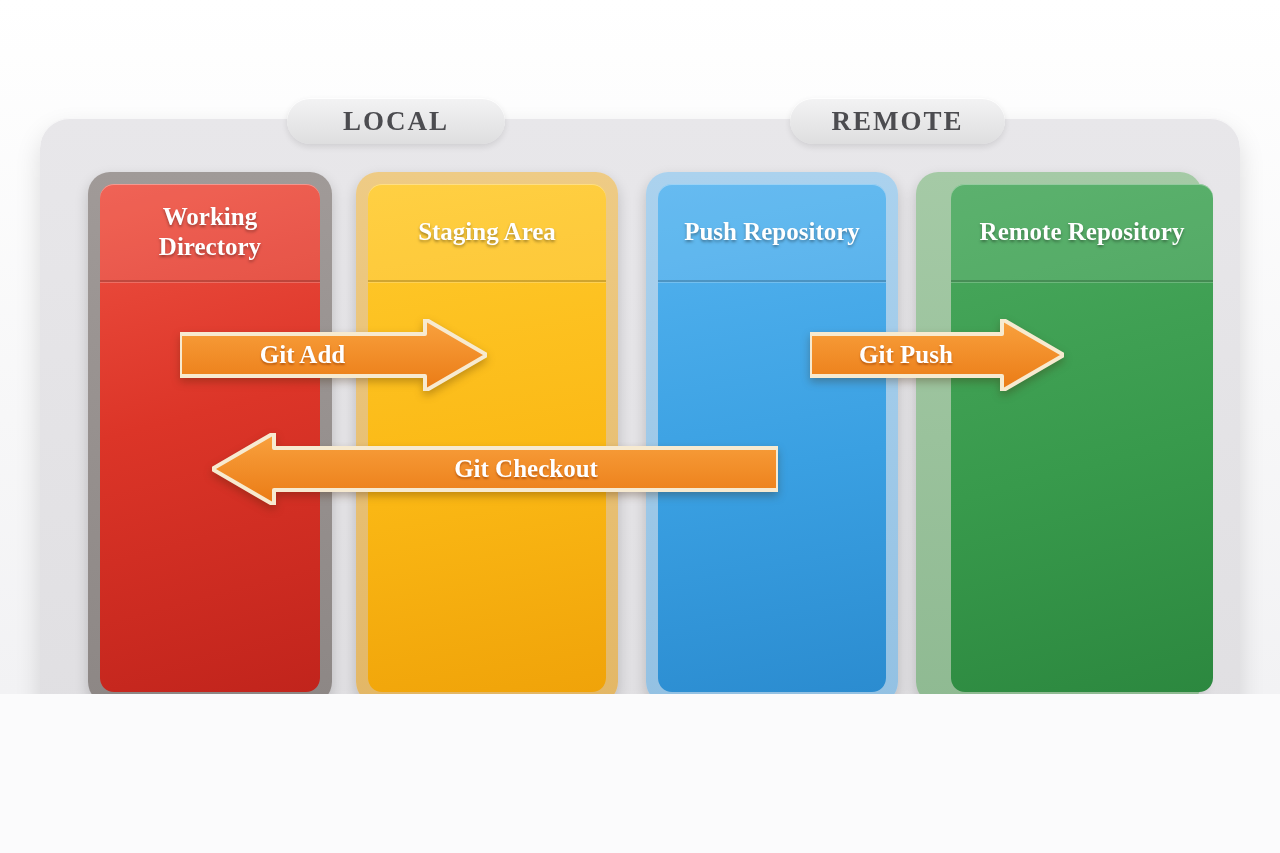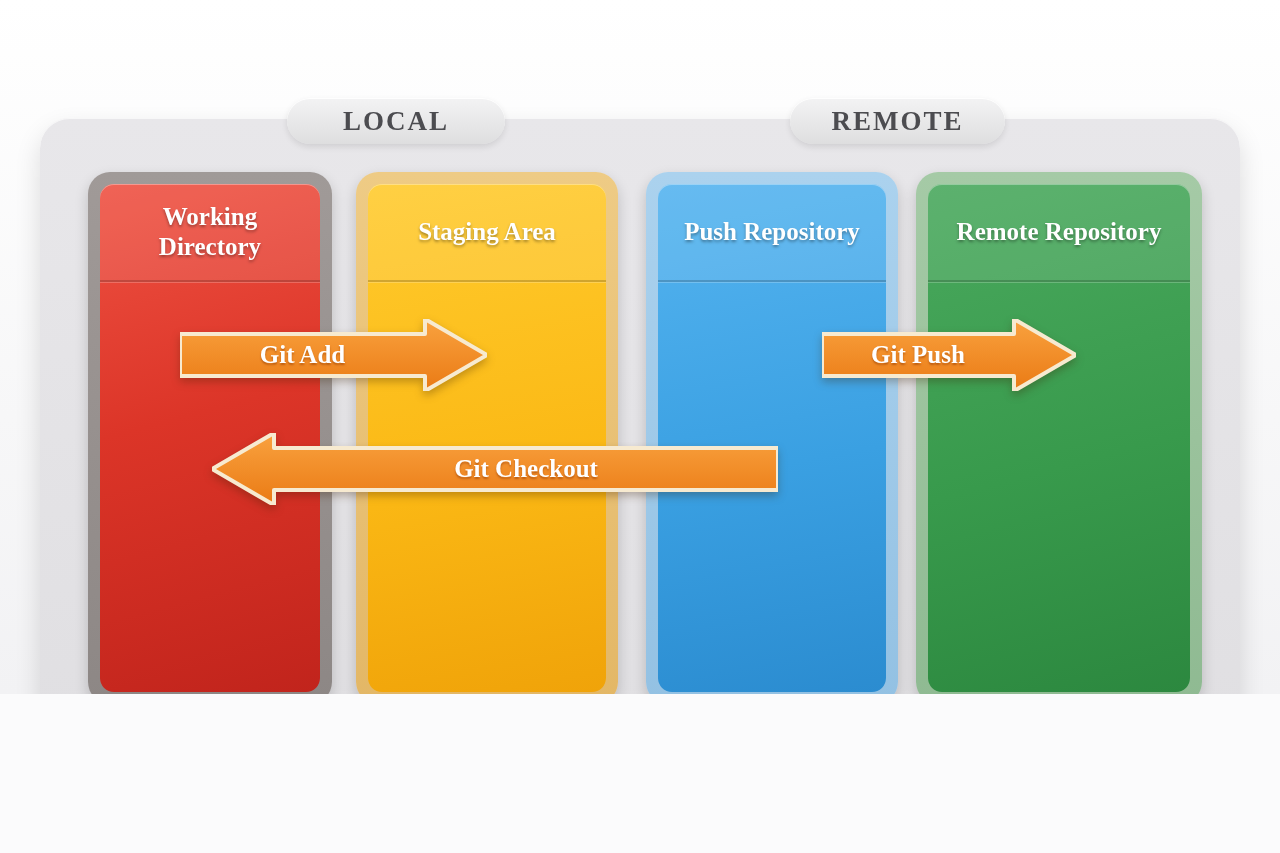--- a/index.html
+++ b/index.html
@@ -96,21 +96,21 @@
   .col-red    { left: 88px;  width: 244px; background: linear-gradient(180deg,#a09a98 0%,#8d8785 100%); }
   .col-red    .col-inner { background: linear-gradient(165deg,#ef5243 0%,#dc3528 45%,#c1241c 100%); }
 
   .col-yellow { left: 356px; width: 262px; background: linear-gradient(180deg,#eecb85 0%,#e3b766 100%); }
   .col-yellow .col-inner { background: linear-gradient(170deg,#ffcb2e 0%,#fbb915 55%,#f0a309 100%); }
 
   .col-blue   { left: 646px; width: 252px; background: linear-gradient(180deg,#abd2ee 0%,#93c1e3 100%); }
   .col-blue   .col-inner { background: linear-gradient(170deg,#55b4f0 0%,#3aa0e2 55%,#2b8cd0 100%); }
 
   .col-green  { left: 916px; width: 286px; background: linear-gradient(180deg,#a5caa6 0%,#8fba92 100%); }
-  .col-green  .col-inner { background: linear-gradient(165deg,#4aa95e 0%,#389a4c 55%,#2c883f 100%); }
+  .col-green  .col-inner { background: linear-gradient(165deg,#4aa95e 0%,#389a4c 55%,#2c883f 100%); margin-left: 23px; }
 
   
   .arrow {
     position: absolute;
     z-index: 5;
   }
   .arrow svg {
     display: block;
     filter: drop-shadow(0 4px 4px rgba(60,30,0,0.30));
   }
@@ -125,21 +125,21 @@
     font-weight: bold;
     text-shadow: 0 2px 2px rgba(150,60,0,0.55);
     pointer-events: none;
   }
   .arrow-right .arrow-label { padding-right: 62px; }
   .arrow-left  .arrow-label { padding-left: 62px; }
   .arrow-both  .arrow-label { padding: 0; }
 
   .arrow-git-add      { left: 180px; top: 319px; width: 307px; height: 72px; }
   .arrow-git-commit   { left: 496px; top: 319px; width: 298px; height: 72px; }
-  .arrow-git-push     { left: 810px; top: 319px; width: 254px; height: 72px; margin-left: 12px; }
+  .arrow-git-push     { left: 810px; top: 319px; width: 254px; height: 72px; }
   .arrow-git-checkout { left: 212px; top: 433px; width: 566px; height: 72px; }
   .arrow-git-pull     { left: 238px; top: 553px; width: 866px; height: 72px; }
 </style>
 </head>
 <body>
 
 <div class="stage">
 
   <div class="badge badge-local">
     <span>LOCAL</span>

